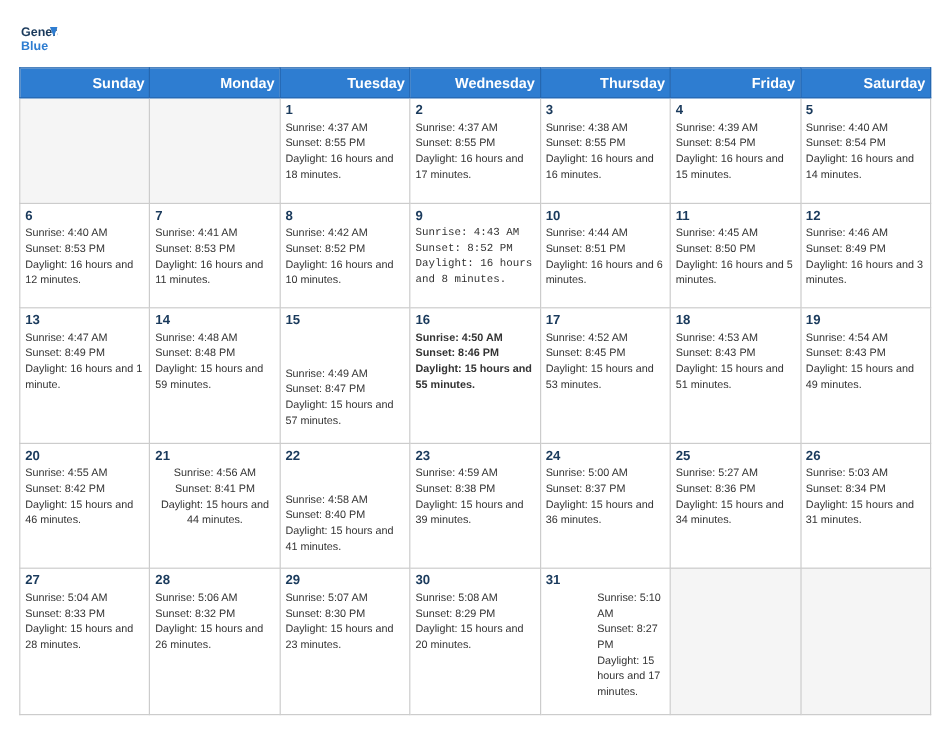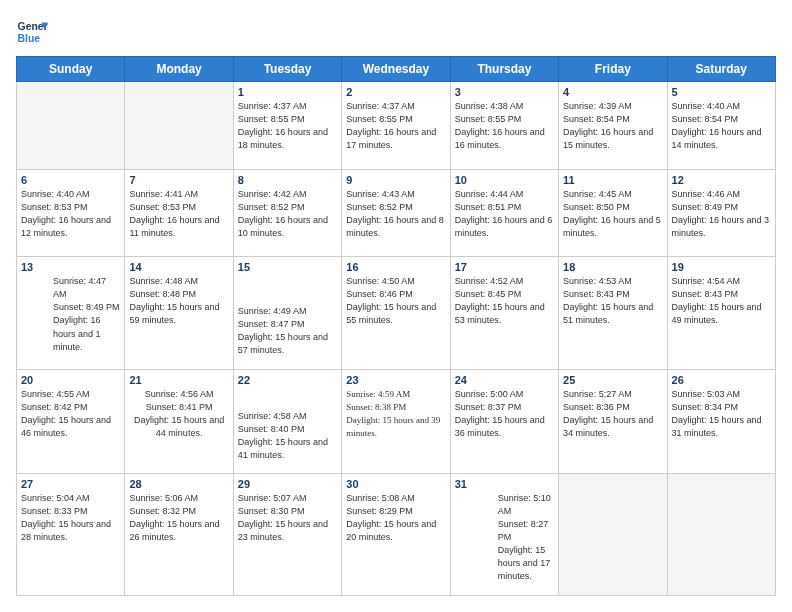--- a/index.html
+++ b/index.html
@@ -51,21 +51,21 @@
       border-collapse: collapse;
       width: 100%;
       table-layout: fixed;
     }
     .calendar th {
       background: #2e7dd1;
       color: #fff;
       font-size: 12px;
       font-weight: bold;
       padding: 5px 4px;
-      text-align: center;
+      text-align: right;
       border: 1px solid #2567b0;
     }
     .calendar td {
       vertical-align: top;
       padding: 4px 4px;
       border: 1px solid #ccc;
       font-size: 9.5px;
       color: #333;
       background: #fff;
       height: 82px;
@@ -165,21 +165,21 @@
 Daylight: 16 hours and 11 minutes.</div>
           </td>
           <td>
             <span class="day-num">8</span>
             <div class="day-info" style="white-space: pre-line;">Sunrise: 4:42 AM
 Sunset: 8:52 PM
 Daylight: 16 hours and 10 minutes.</div>
           </td>
           <td>
             <span class="day-num">9</span>
-            <div class="day-info" style="white-space: pre-line;">Sunrise: 4:43 AM
+            <div class="day-info" style="white-space: pre-line; font-family: Liberation Mono, monospace;">Sunrise: 4:43 AM
 Sunset: 8:52 PM
 Daylight: 16 hours and 8 minutes.</div>
           </td>
           <td>
             <span class="day-num">10</span>
             <div class="day-info" style="white-space: pre-line;">Sunrise: 4:44 AM
 Sunset: 8:51 PM
 Daylight: 16 hours and 6 minutes.</div>
           </td>
           <td>
@@ -191,39 +191,39 @@
           <td>
             <span class="day-num">12</span>
             <div class="day-info" style="white-space: pre-line;">Sunrise: 4:46 AM
 Sunset: 8:49 PM
 Daylight: 16 hours and 3 minutes.</div>
           </td>
         </tr>
         <tr>
           <td>
             <span class="day-num">13</span>
-            <div class="day-info" style="white-space: pre-line; margin-left: 32px;">Sunrise: 4:47 AM
+            <div class="day-info" style="white-space: pre-line;">Sunrise: 4:47 AM
 Sunset: 8:49 PM
 Daylight: 16 hours and 1 minute.</div>
           </td>
           <td>
             <span class="day-num">14</span>
             <div class="day-info" style="white-space: pre-line;">Sunrise: 4:48 AM
 Sunset: 8:48 PM
 Daylight: 15 hours and 59 minutes.</div>
           </td>
           <td>
             <span class="day-num">15</span>
             <div class="day-info" style="white-space: pre-line; margin-top: 32px;">Sunrise: 4:49 AM
 Sunset: 8:47 PM
 Daylight: 15 hours and 57 minutes.</div>
           </td>
           <td>
             <span class="day-num">16</span>
-            <div class="day-info" style="white-space: pre-line;">Sunrise: 4:50 AM
+            <div class="day-info" style="white-space: pre-line; font-weight: bold;">Sunrise: 4:50 AM
 Sunset: 8:46 PM
 Daylight: 15 hours and 55 minutes.</div>
           </td>
           <td>
             <span class="day-num">17</span>
             <div class="day-info" style="white-space: pre-line;">Sunrise: 4:52 AM
 Sunset: 8:45 PM
 Daylight: 15 hours and 53 minutes.</div>
           </td>
           <td>
@@ -253,21 +253,21 @@
 Daylight: 15 hours and 44 minutes.</div>
           </td>
           <td>
             <span class="day-num">22</span>
             <div class="day-info" style="white-space: pre-line; margin-top: 24px;">Sunrise: 4:58 AM
 Sunset: 8:40 PM
 Daylight: 15 hours and 41 minutes.</div>
           </td>
           <td>
             <span class="day-num">23</span>
-            <div class="day-info" style="white-space: pre-line; font-family: Liberation Serif, serif;">Sunrise: 4:59 AM
+            <div class="day-info" style="white-space: pre-line;">Sunrise: 4:59 AM
 Sunset: 8:38 PM
 Daylight: 15 hours and 39 minutes.</div>
           </td>
           <td>
             <span class="day-num">24</span>
             <div class="day-info" style="white-space: pre-line;">Sunrise: 5:00 AM
 Sunset: 8:37 PM
 Daylight: 15 hours and 36 minutes.</div>
           </td>
           <td>

